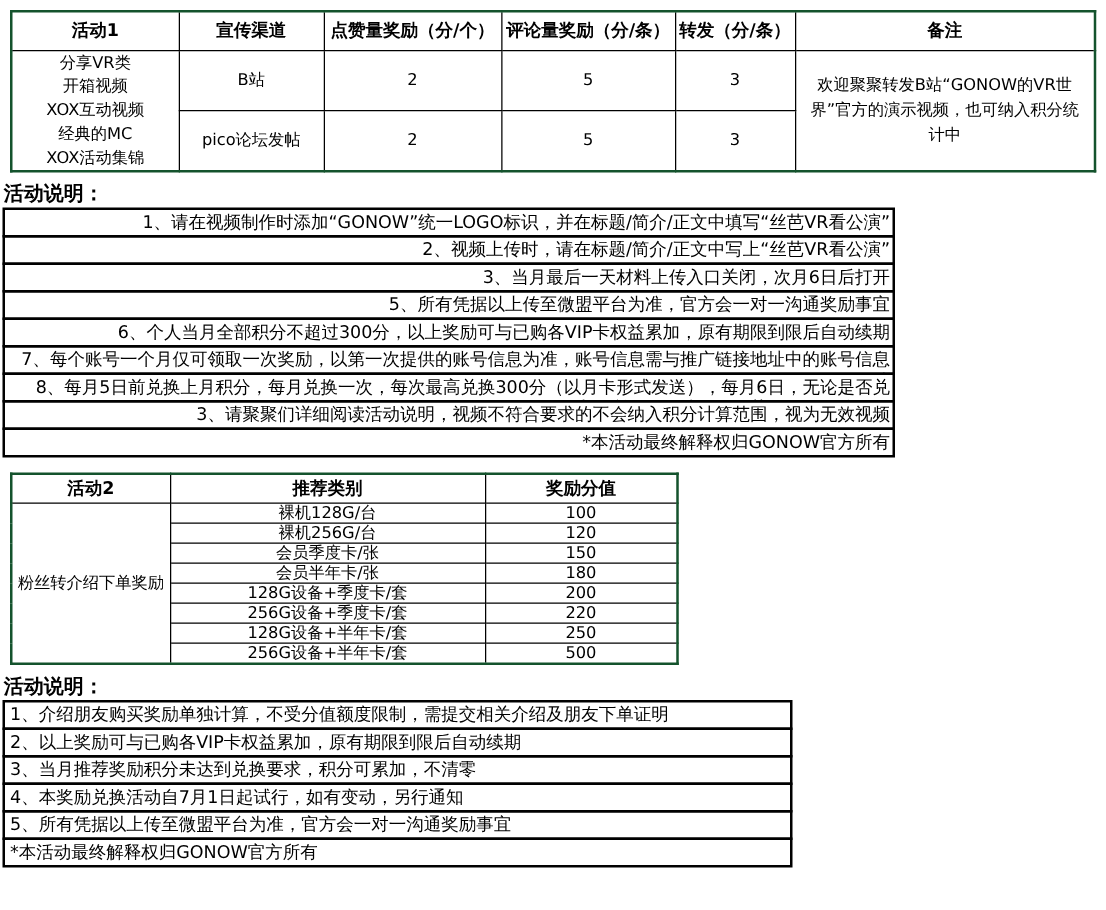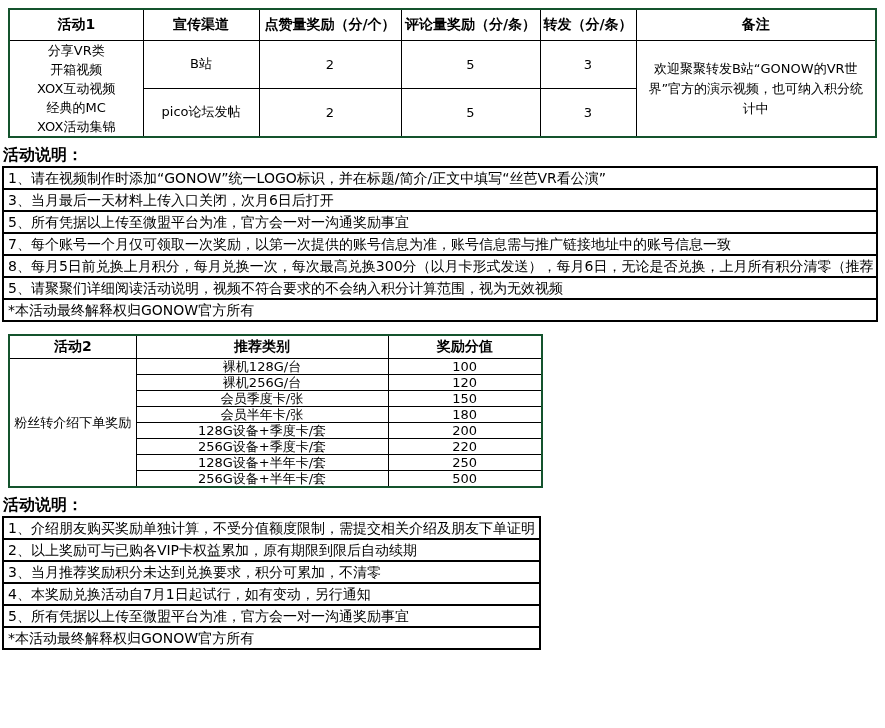--- a/index.html
+++ b/index.html
@@ -37,22 +37,22 @@
   #activity2-table .activity-desc { line-height: 18px; }
 
   
   .notes-title {
     margin: 9px 0 3px 3px;
     font-size: 16px;
     font-weight: bold;
     line-height: 16px;
   }
   .notes { margin-left: 2px; }
-  #notes1 { width: 876px; }
-  #notes2 { width: 539px; }
+  #notes1 { width: 714px; text-align: right; }
+  #notes2 { width: 632px; }
   .note-row {
     box-sizing: border-box;
     height: 24px;
     border: 2px solid #000;
     margin-top: -2px;
     padding: 2px 2px 0 4px;
     font-size: 14px;
     line-height: 17px;
     overflow: hidden;
     white-space: normal;
@@ -99,25 +99,27 @@
     <td class="data-row">2</td>
     <td class="data-row">5</td>
     <td class="data-row">3</td>
   </tr>
 </tbody>
   </table>
 
 <div class="notes-title">活动说明：</div>
 <div class="notes" id="notes1">
   <div class="note-row">1、请在视频制作时添加“GONOW”统一LOGO标识，并在标题/简介/正文中填写“丝芭VR看公演”</div>
+  <div class="note-row">2、视频上传时，请在标题/简介/正文中写上“丝芭VR看公演”</div>
   <div class="note-row">3、当月最后一天材料上传入口关闭，次月6日后打开</div>
   <div class="note-row">5、所有凭据以上传至微盟平台为准，官方会一对一沟通奖励事宜</div>
+  <div class="note-row">6、个人当月全部积分不超过300分，以上奖励可与已购各VIP卡权益累加，原有期限到限后自动续期</div>
   <div class="note-row">7、每个账号一个月仅可领取一次奖励，以第一次提供的账号信息为准，账号信息需与推广链接地址中的账号信息一致</div>
   <div class="note-row">8、每月5日前兑换上月积分，每月兑换一次，每次最高兑换300分（以月卡形式发送），每月6日，无论是否兑换，上月所有积分清零（推荐奖励积分除外）</div>
-  <div class="note-row">5、请聚聚们详细阅读活动说明，视频不符合要求的不会纳入积分计算范围，视为无效视频</div>
+  <div class="note-row">3、请聚聚们详细阅读活动说明，视频不符合要求的不会纳入积分计算范围，视为无效视频</div>
   <div class="note-row">*本活动最终解释权归GONOW官方所有</div>
 </div>
 
 <table class="grid" id="activity2-table">
   <colgroup>
     <col style="width:127px">
       <col style="width:252px">
       <col style="width:154px">
   </colgroup>
   <tbody>

